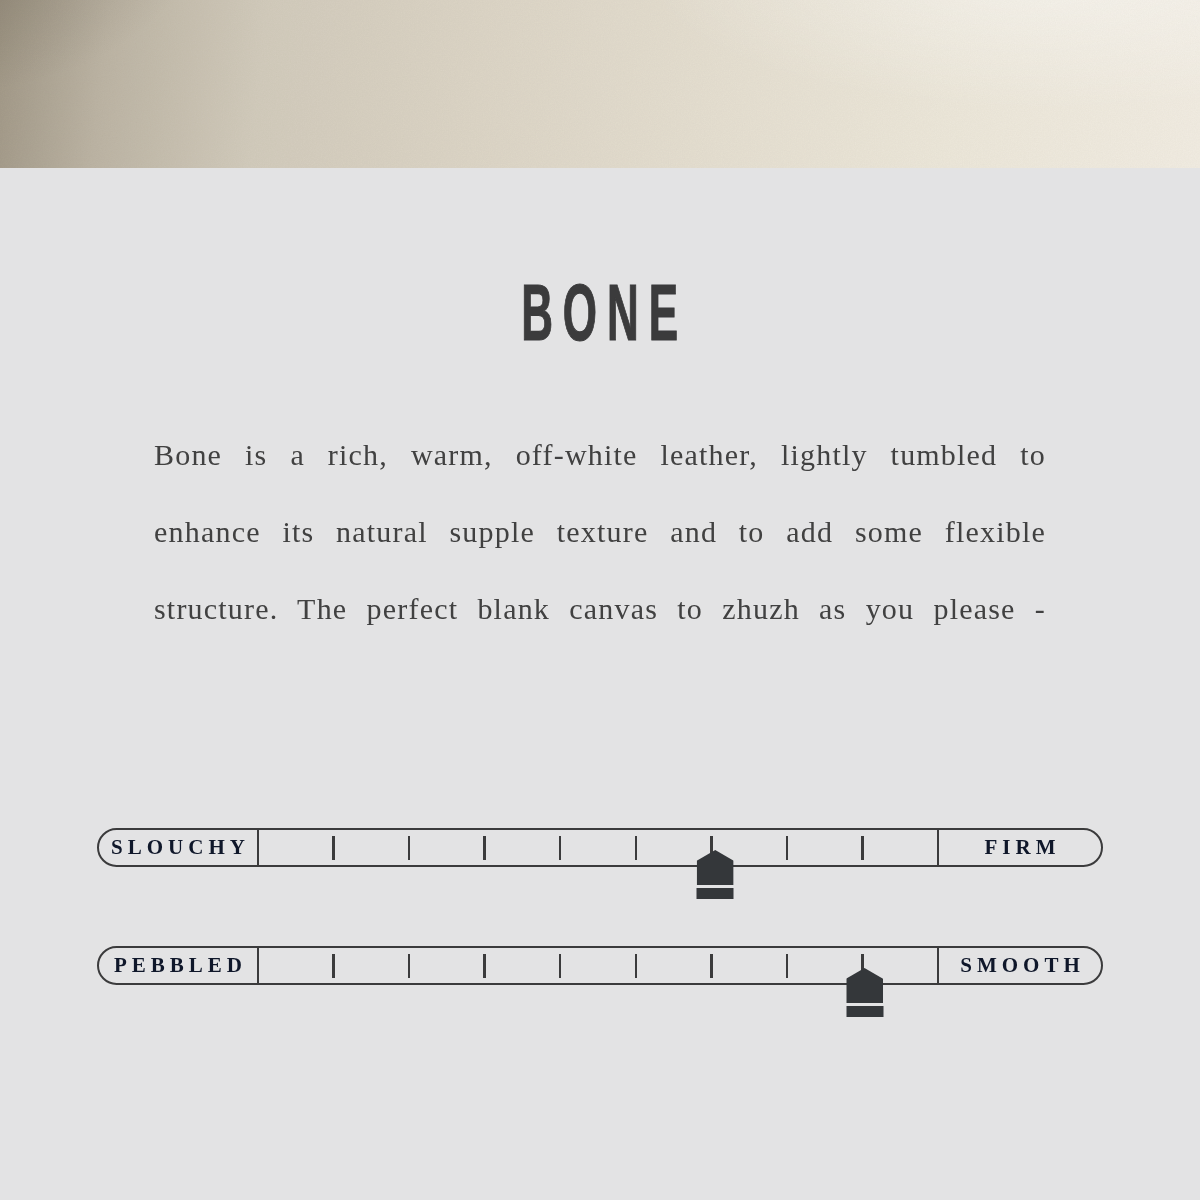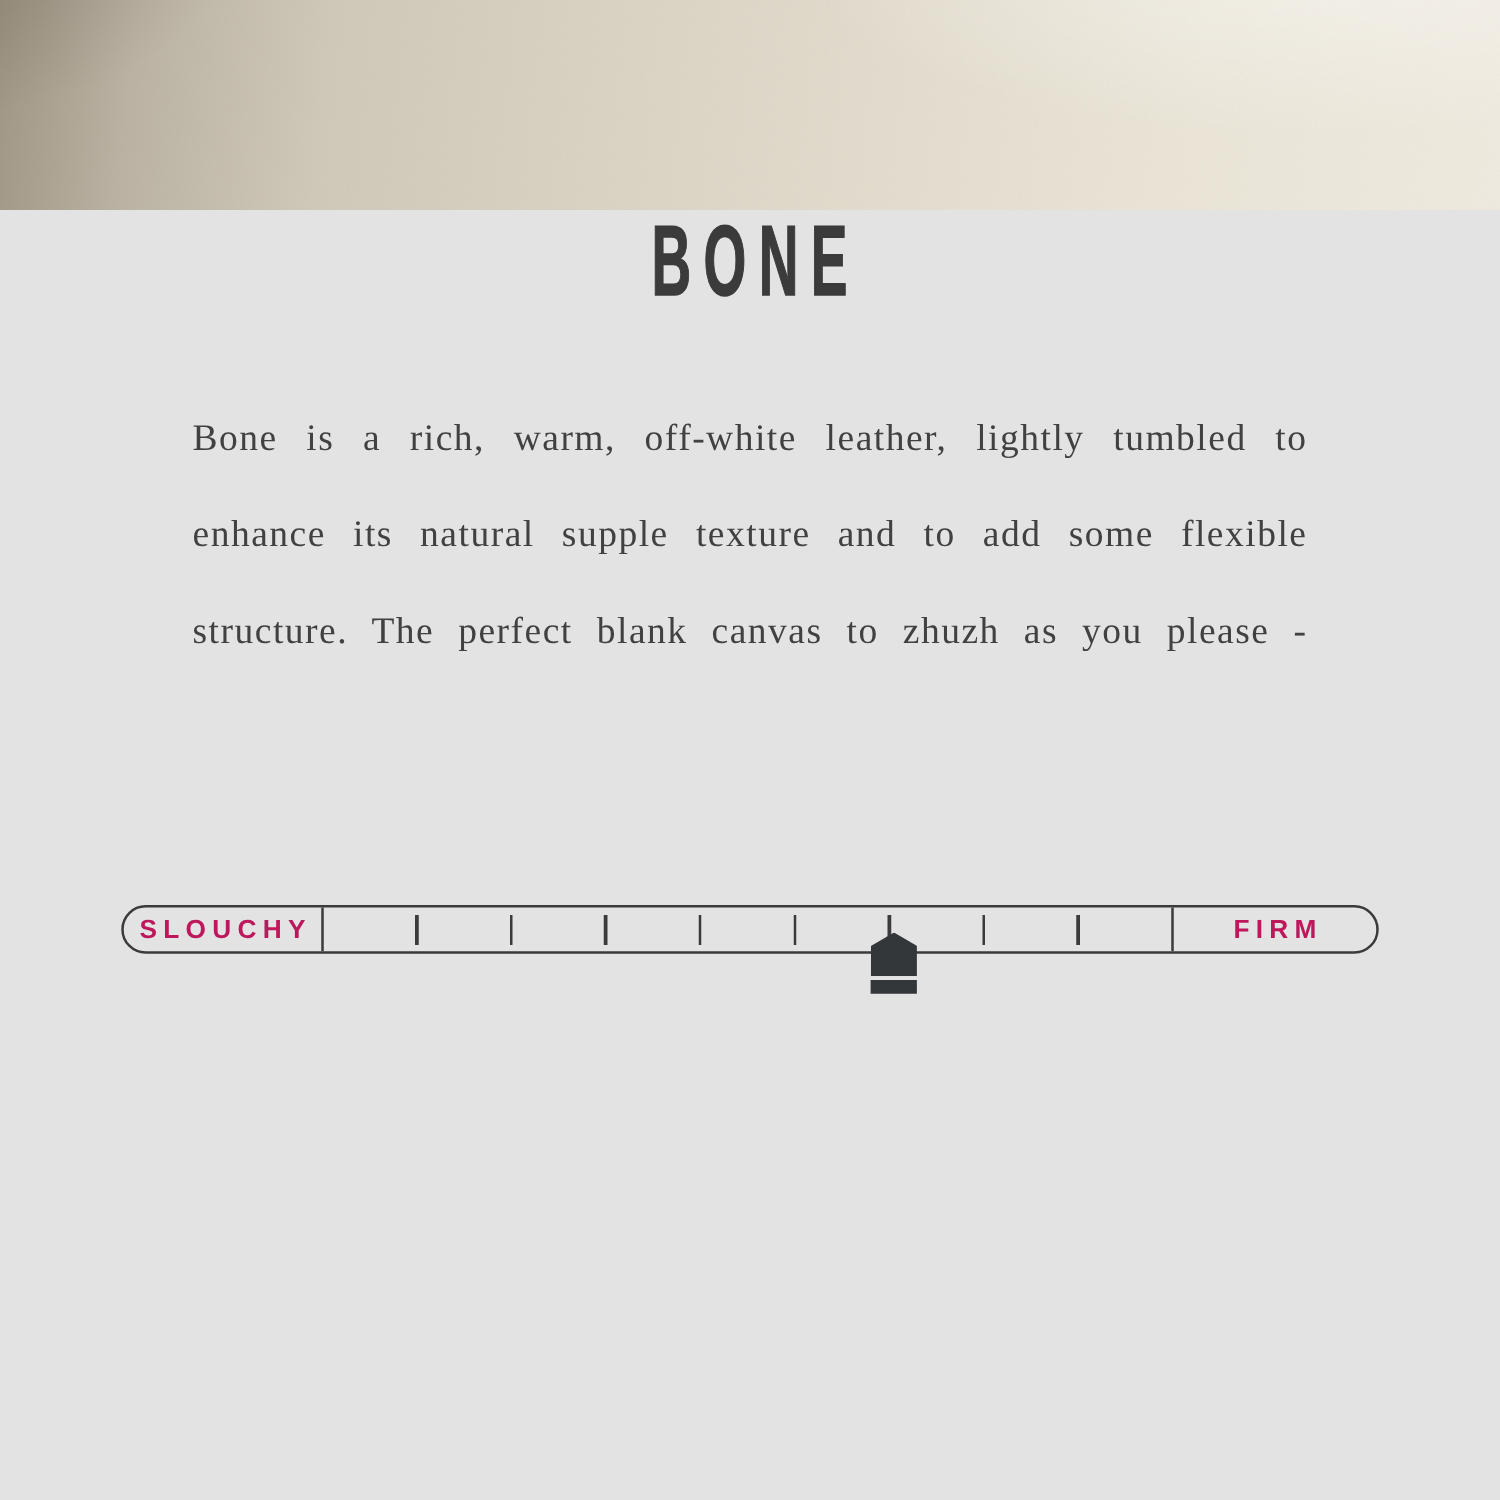--- a/index.html
+++ b/index.html
@@ -23,21 +23,21 @@
     overflow: hidden;
   }
   .banner svg.grain {
     position: absolute; left: 0; top: 0;
     width: 100%; height: 100%;
     opacity: 0.45;
     mix-blend-mode: multiply;
   }
 
   
-  .title-block { text-align: center; height: 82px; }
+  .title-block { margin-top: 104px; text-align: center; height: 82px; }
   .title-block h1 { margin: 0; line-height: 82px; font-size: 80px; }
   .title-block .condensed {
     display: inline-block;
     font-weight: 700;
     letter-spacing: 18px;
     padding-left: 18px;
     color: #3b3b3c;
     -webkit-text-stroke: 1.2px #3b3b3c;
     transform: scaleX(0.55);
     transform-origin: 50% 50%;
@@ -67,22 +67,23 @@
     border-radius: 20px;
     display: flex;
     align-items: stretch;
     background: transparent;
   }
   .scale + .scale { margin-top: 79px; }
   .scale-end {
     display: flex; align-items: center; justify-content: center;
     font-weight: 700; font-size: 21px;
     letter-spacing: 5px; padding-left: 5px;
-    color: #be185d;
+    color: #0f172a;
     white-space: nowrap;
+    font-family: Liberation Serif, serif;
   }
   .scale-end.left  { width: 160px; border-right: 2.5px solid #3b3b3c; }
   .scale-end.right { width: 164px; border-left: 2.5px solid #3b3b3c; }
   .track {
     flex: 1;
     display: flex;
     justify-content: space-evenly;
     align-items: center;
   }
   .tick { width: 2.5px; height: 24px; background: #3b3b3c; }
@@ -141,14 +142,32 @@
       <div class="tick"></div>
       <div class="tick"></div>
     </div>
     <div class="scale-end right">FIRM</div>
     <div class="marker" style="left: 61.5%;">
       <div class="head"></div>
       <div class="bar"></div>
     </div>
   </div>
 
+  <div class="scale">
+    <div class="scale-end left">PEBBLED</div>
+    <div class="track">
+      <div class="tick"></div>
+      <div class="tick"></div>
+      <div class="tick"></div>
+      <div class="tick"></div>
+      <div class="tick"></div>
+      <div class="tick"></div>
+      <div class="tick"></div>
+      <div class="tick"></div>
+    </div>
+    <div class="scale-end right">SMOOTH</div>
+    <div class="marker" style="left: 76.4%;">
+      <div class="head"></div>
+      <div class="bar"></div>
+    </div>
+  </div>
 
 </div>
 
 </body></html>

